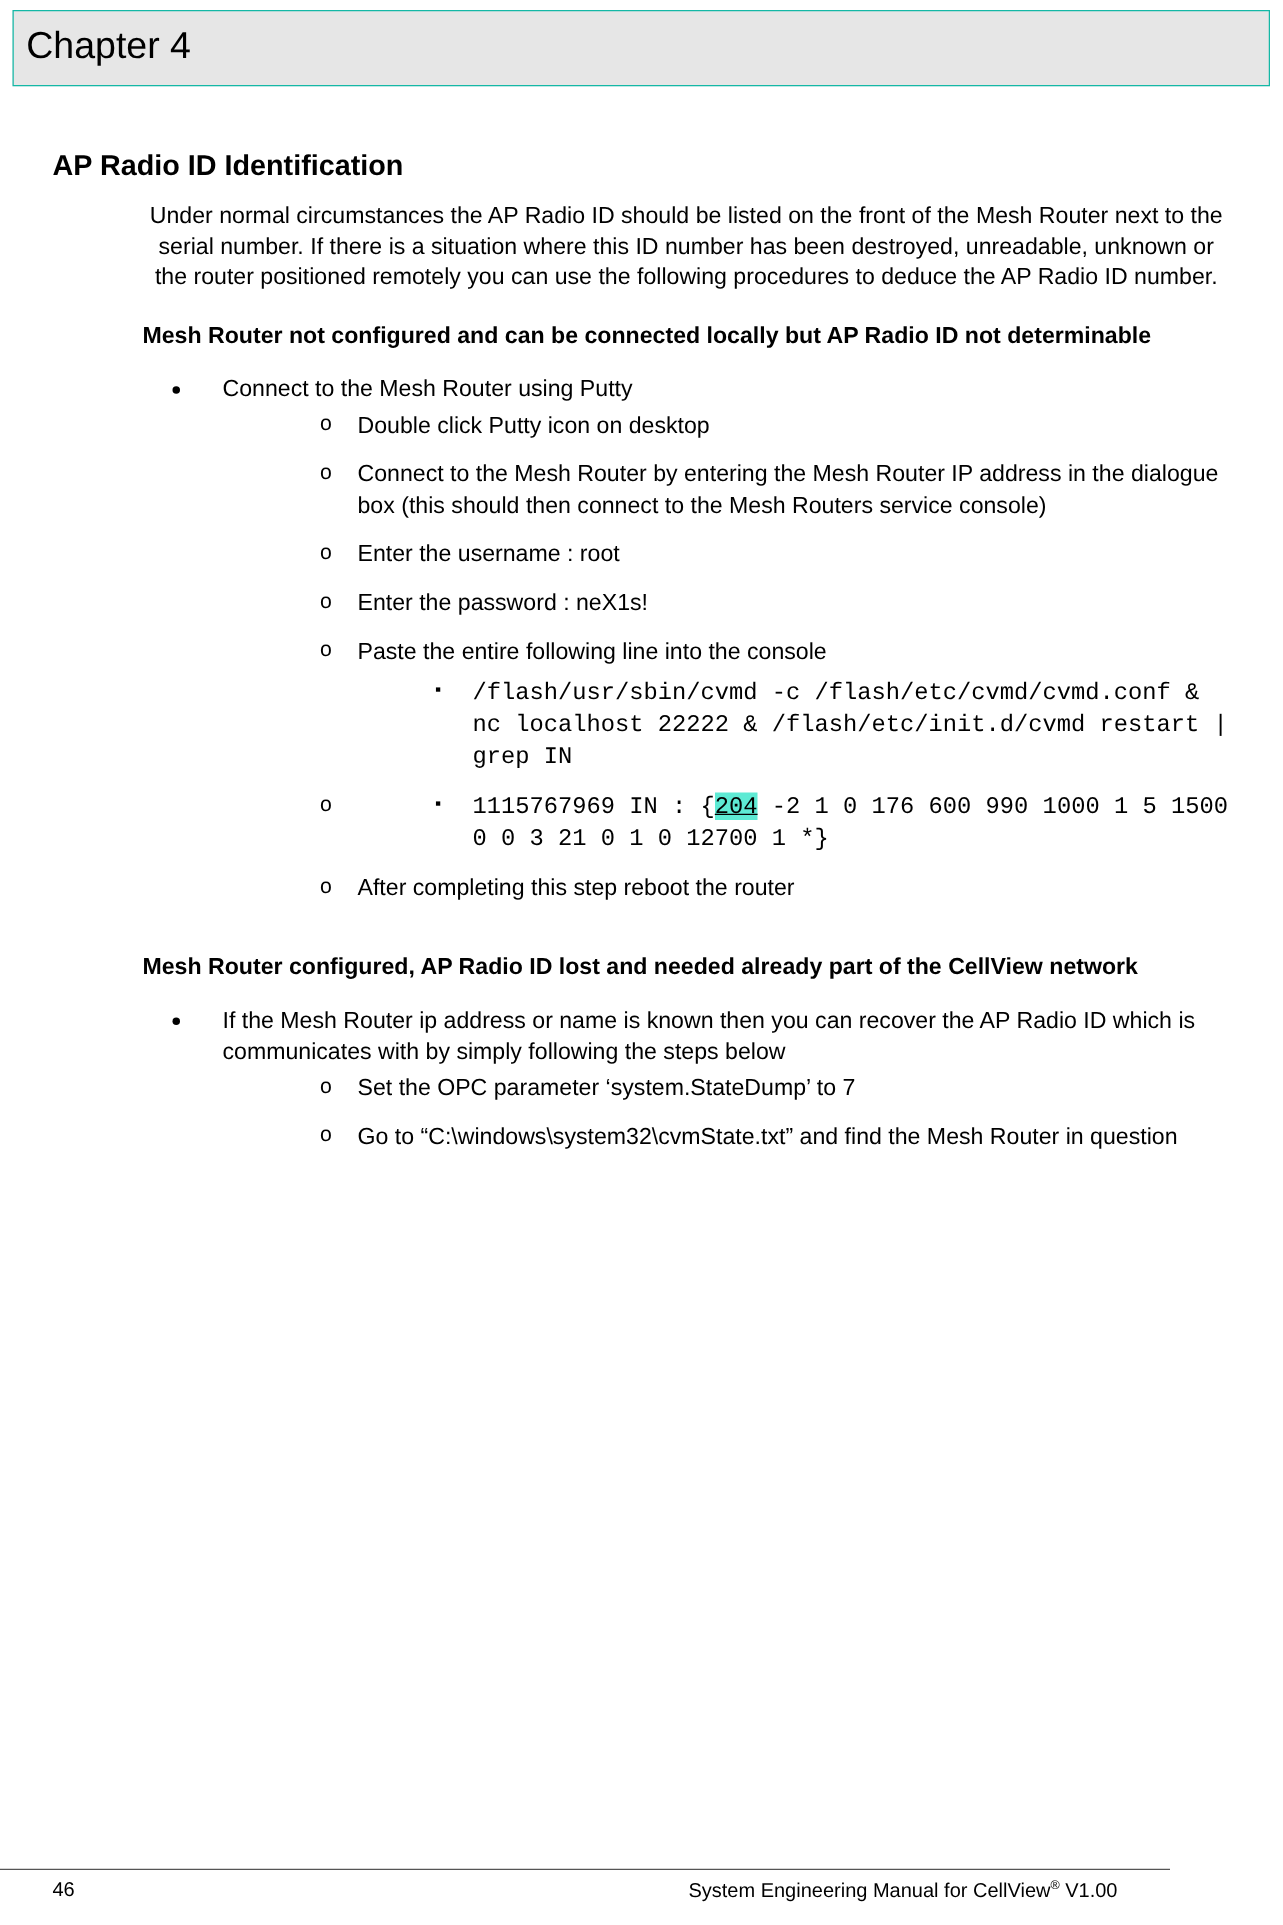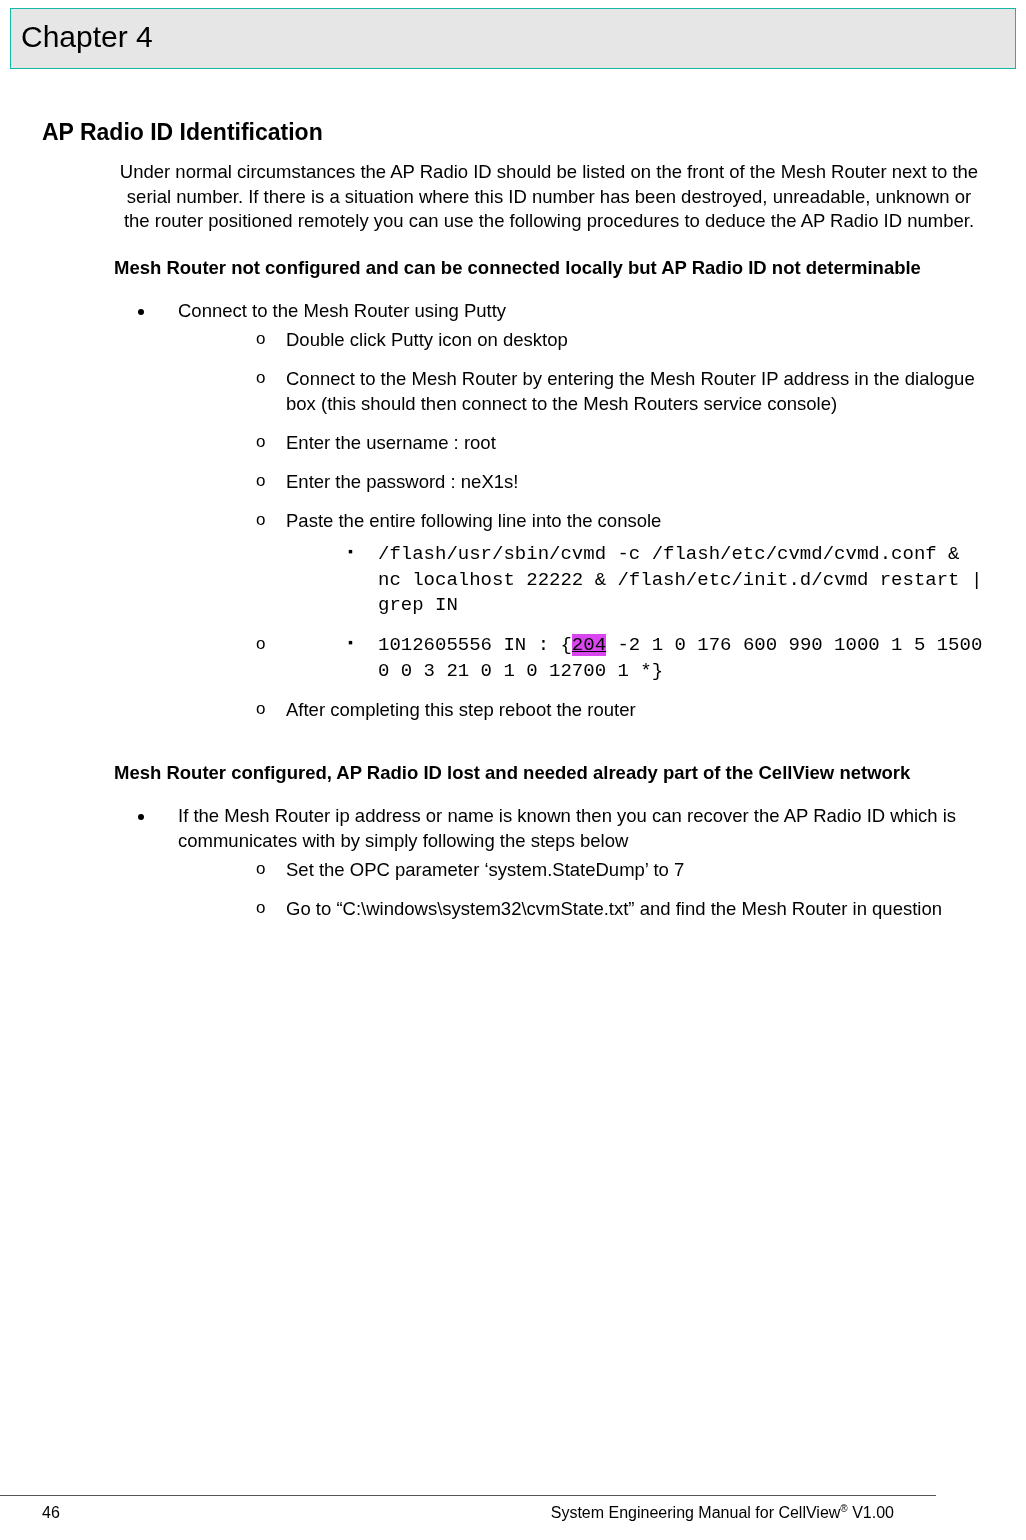--- a/index.html
+++ b/index.html
@@ -88,21 +88,21 @@
   }
   ul.square > li::before {
     content: "\25AA";
     position: absolute;
     left: 0;
     top: 0;
     font-family: Arial;
     font-size: 14px;
   }
   .hl {
-    background: #d946ef;
+    background: #5eead4;
     text-decoration: underline;
   }
   .footer {
     position: absolute;
     bottom: 24px;
     left: 0;
     width: 936px;
     border-top: 1px solid #555;
     margin: 0;
     padding: 6px 42px 0 42px;
@@ -139,21 +139,21 @@
           <li><span>Enter the username :  root</span></li>
           <li><span>Enter the password :  neX1s!</span></li>
           <li>
             <span>Paste the entire following line into the console</span>
             <ul class="square">
               <li>/flash/usr/sbin/cvmd -c /flash/etc/cvmd/cvmd.conf &amp; nc localhost 22222 &amp; /flash/etc/init.d/cvmd restart | grep IN</li>
             </ul>
           </li>
           <li>
             <ul class="square">
-              <li><span>1012605556 IN : {</span><span class="hl">204</span><span> -2 1 0 176 600 990 1000 1 5 1500 0 0 3 21 0 1 0 12700 1 *}</span></li>
+              <li><span>1115767969 IN : {</span><span class="hl">204</span><span> -2 1 0 176 600 990 1000 1 5 1500 0 0 3 21 0 1 0 12700 1 *}</span></li>
             </ul>
           </li>
           <li><span>After completing this step reboot the router</span></li>
         </ol>
       </li>
     </ul>
 
     <div style="height:24px"></div>
 
     <p class="boldline">Mesh Router configured, AP Radio ID lost and needed already part of the CellView network</p>

